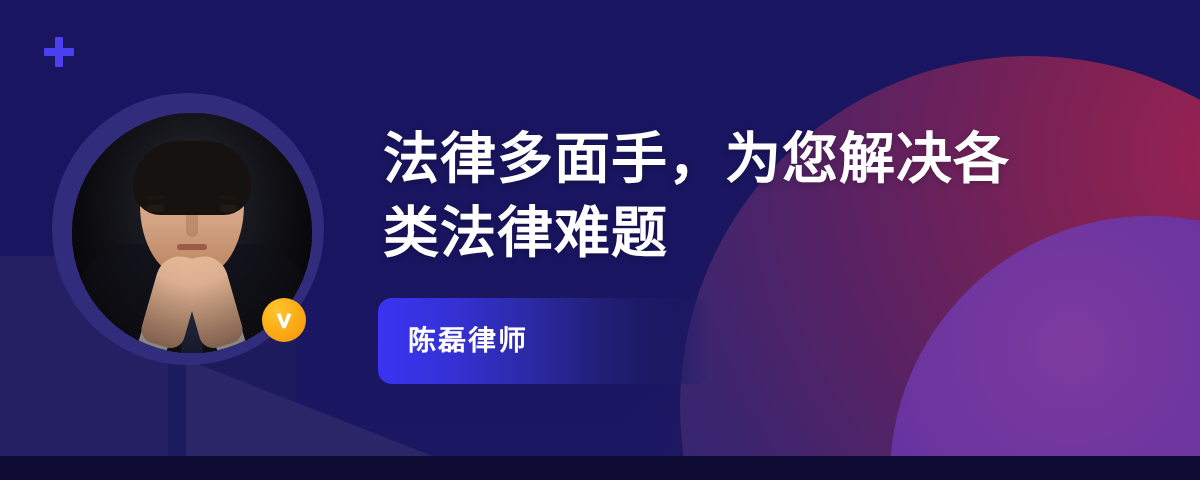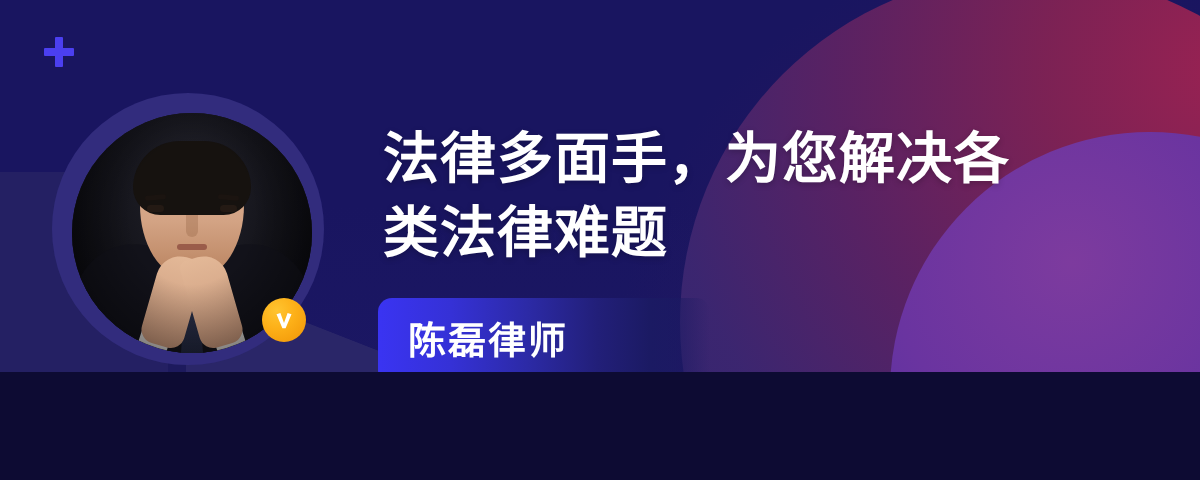--- a/index.html
+++ b/index.html
@@ -4,21 +4,21 @@
 <title>法律多面手</title>
 <style>
   html, body {
     margin: 0;
     padding: 0;
     background: #0d0b33;
   }
   .banner {
     position: relative;
     width: 1200px;
-    height: 372px;
+    height: 456px;
     overflow: hidden;
     background: #17145e;
     font-family: "Liberation Sans", "DejaVu Sans", sans-serif;
     -webkit-font-smoothing: antialiased;
   }
 
   
   .bg-layer {
     position: absolute;
     inset: 0;
@@ -313,21 +313,21 @@
     width: 332px;
     height: 86px;
     border-radius: 14px;
     background: linear-gradient(90deg, #3a34f2 0%, #3531d6 22%, #2c2aa6 45%, #221f79 66%, #1b1a63 82%, rgba(24,21,94,0) 100%);
     display: flex;
     align-items: center;
   }
   .name-text {
     margin-left: 30px;
     color: #ffffff;
-    font-size: 38px;
+    font-size: 28px;
     font-weight: 700;
     letter-spacing: 2px;
     line-height: 1;
   }
 </style>
 </head>
 <body>
 
 <div class="banner">
 

